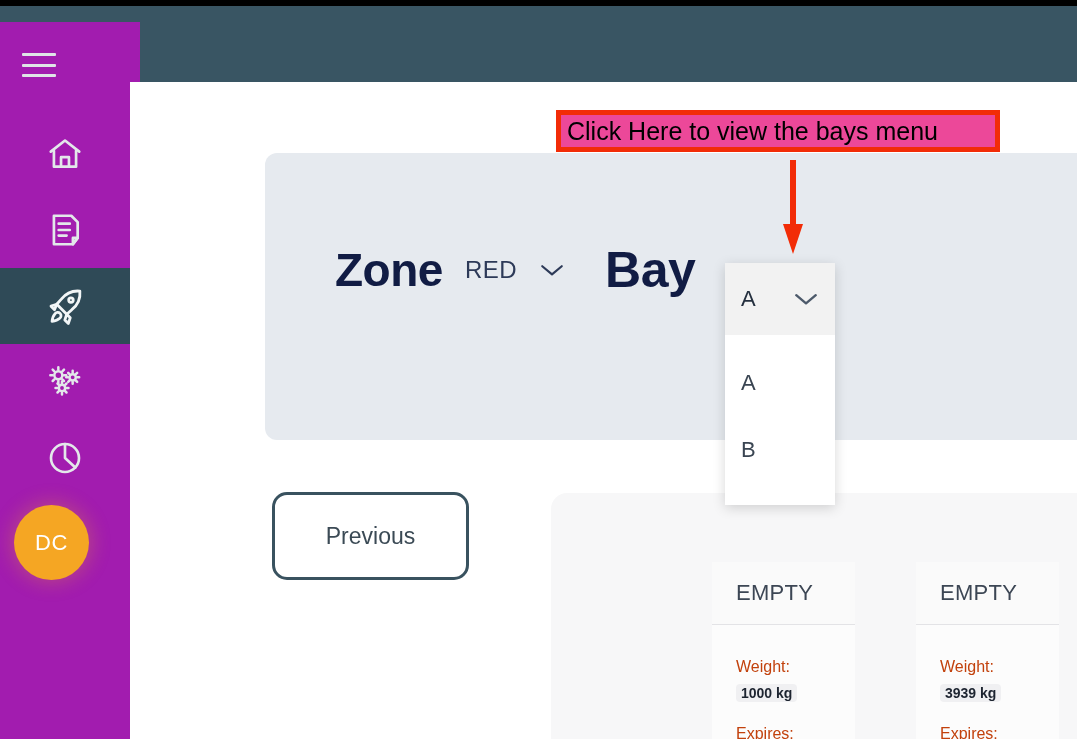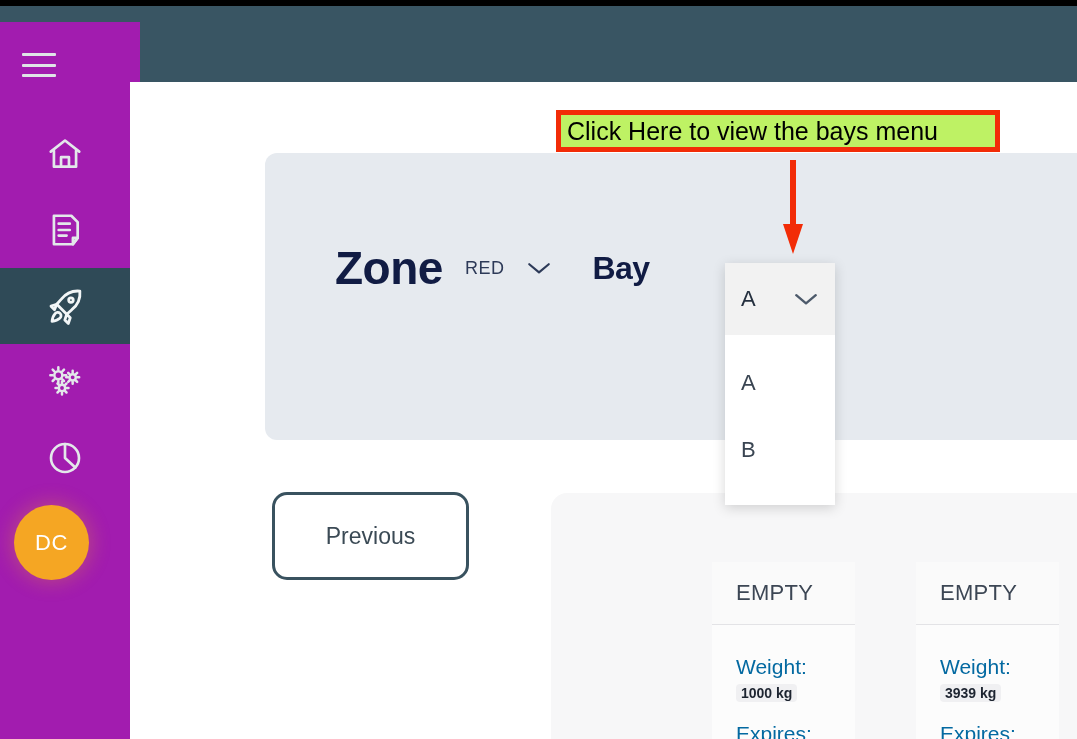--- a/index.html
+++ b/index.html
@@ -70,27 +70,27 @@
   .zone-row {
     position: absolute; left: 0; top: 92px; width: 100%;
     display: flex; align-items: center;
     padding-left: 70px;
   }
   .zone-word {
     font-size: 46px; font-weight: bold; color: #111c44;
     letter-spacing: -0.5px; line-height: 1;
   }
   .zone-value {
-    font-size: 18px; color: #2d3a58; margin-left: 22px; letter-spacing: 0.5px;
+    font-size: 24px; color: #2d3a58; margin-left: 22px; letter-spacing: 0.5px;
   }
   .chev {
     margin-left: 22px; display: inline-flex; align-items: center; cursor: pointer;
   }
   .bay-word {
-    font-size: 32px; font-weight: bold; color: #111c44;
+    font-size: 50px; font-weight: bold; color: #111c44;
     letter-spacing: -0.5px; line-height: 1; margin-left: 40px;
   }
 
   
   .dropdown {
     position: absolute; left: 595px; top: 181px;
     width: 110px;
     background: #ffffff;
     box-shadow: 0 3px 12px rgba(0,0,0,0.16);
     z-index: 40;
@@ -143,34 +143,34 @@
   .bin-card .bin-status {
     height: 63px; display: flex; align-items: center;
     padding-left: 24px;
     font-size: 22px; color: #3c4654; letter-spacing: 0.3px;
     border-bottom: 1px solid #e3e3e6;
   }
   .bin-body {
     background: #fcfcfc; height: 188px; padding: 26px 0 0 24px;
   }
   .bin-label {
-    font-size: 21px; color: #0369a1; line-height: 31px;
+    font-size: 16px; color: #c2410c; line-height: 31px;
   }
   .bin-chip {
     display: inline-block;
     font-size: 14px; font-weight: bold; color: #1d2430;
     background: #f0f0f2; border-radius: 4px;
     padding: 1px 5px; margin: 2px 0 16px 0;
   }
 
   
   .anno-box {
     position: absolute; left: 556px; top: 110px;
     width: 444px; height: 42px;
-    background: #bef264;
+    background: #ec4899;
     border: 5px solid #f22c07;
     z-index: 60;
     display: flex; align-items: center;
     padding-left: 6px;
   }
   .anno-text {
     font-size: 25px; color: #000000;
     font-family: "Liberation Sans", sans-serif;
     white-space: nowrap;
   }

